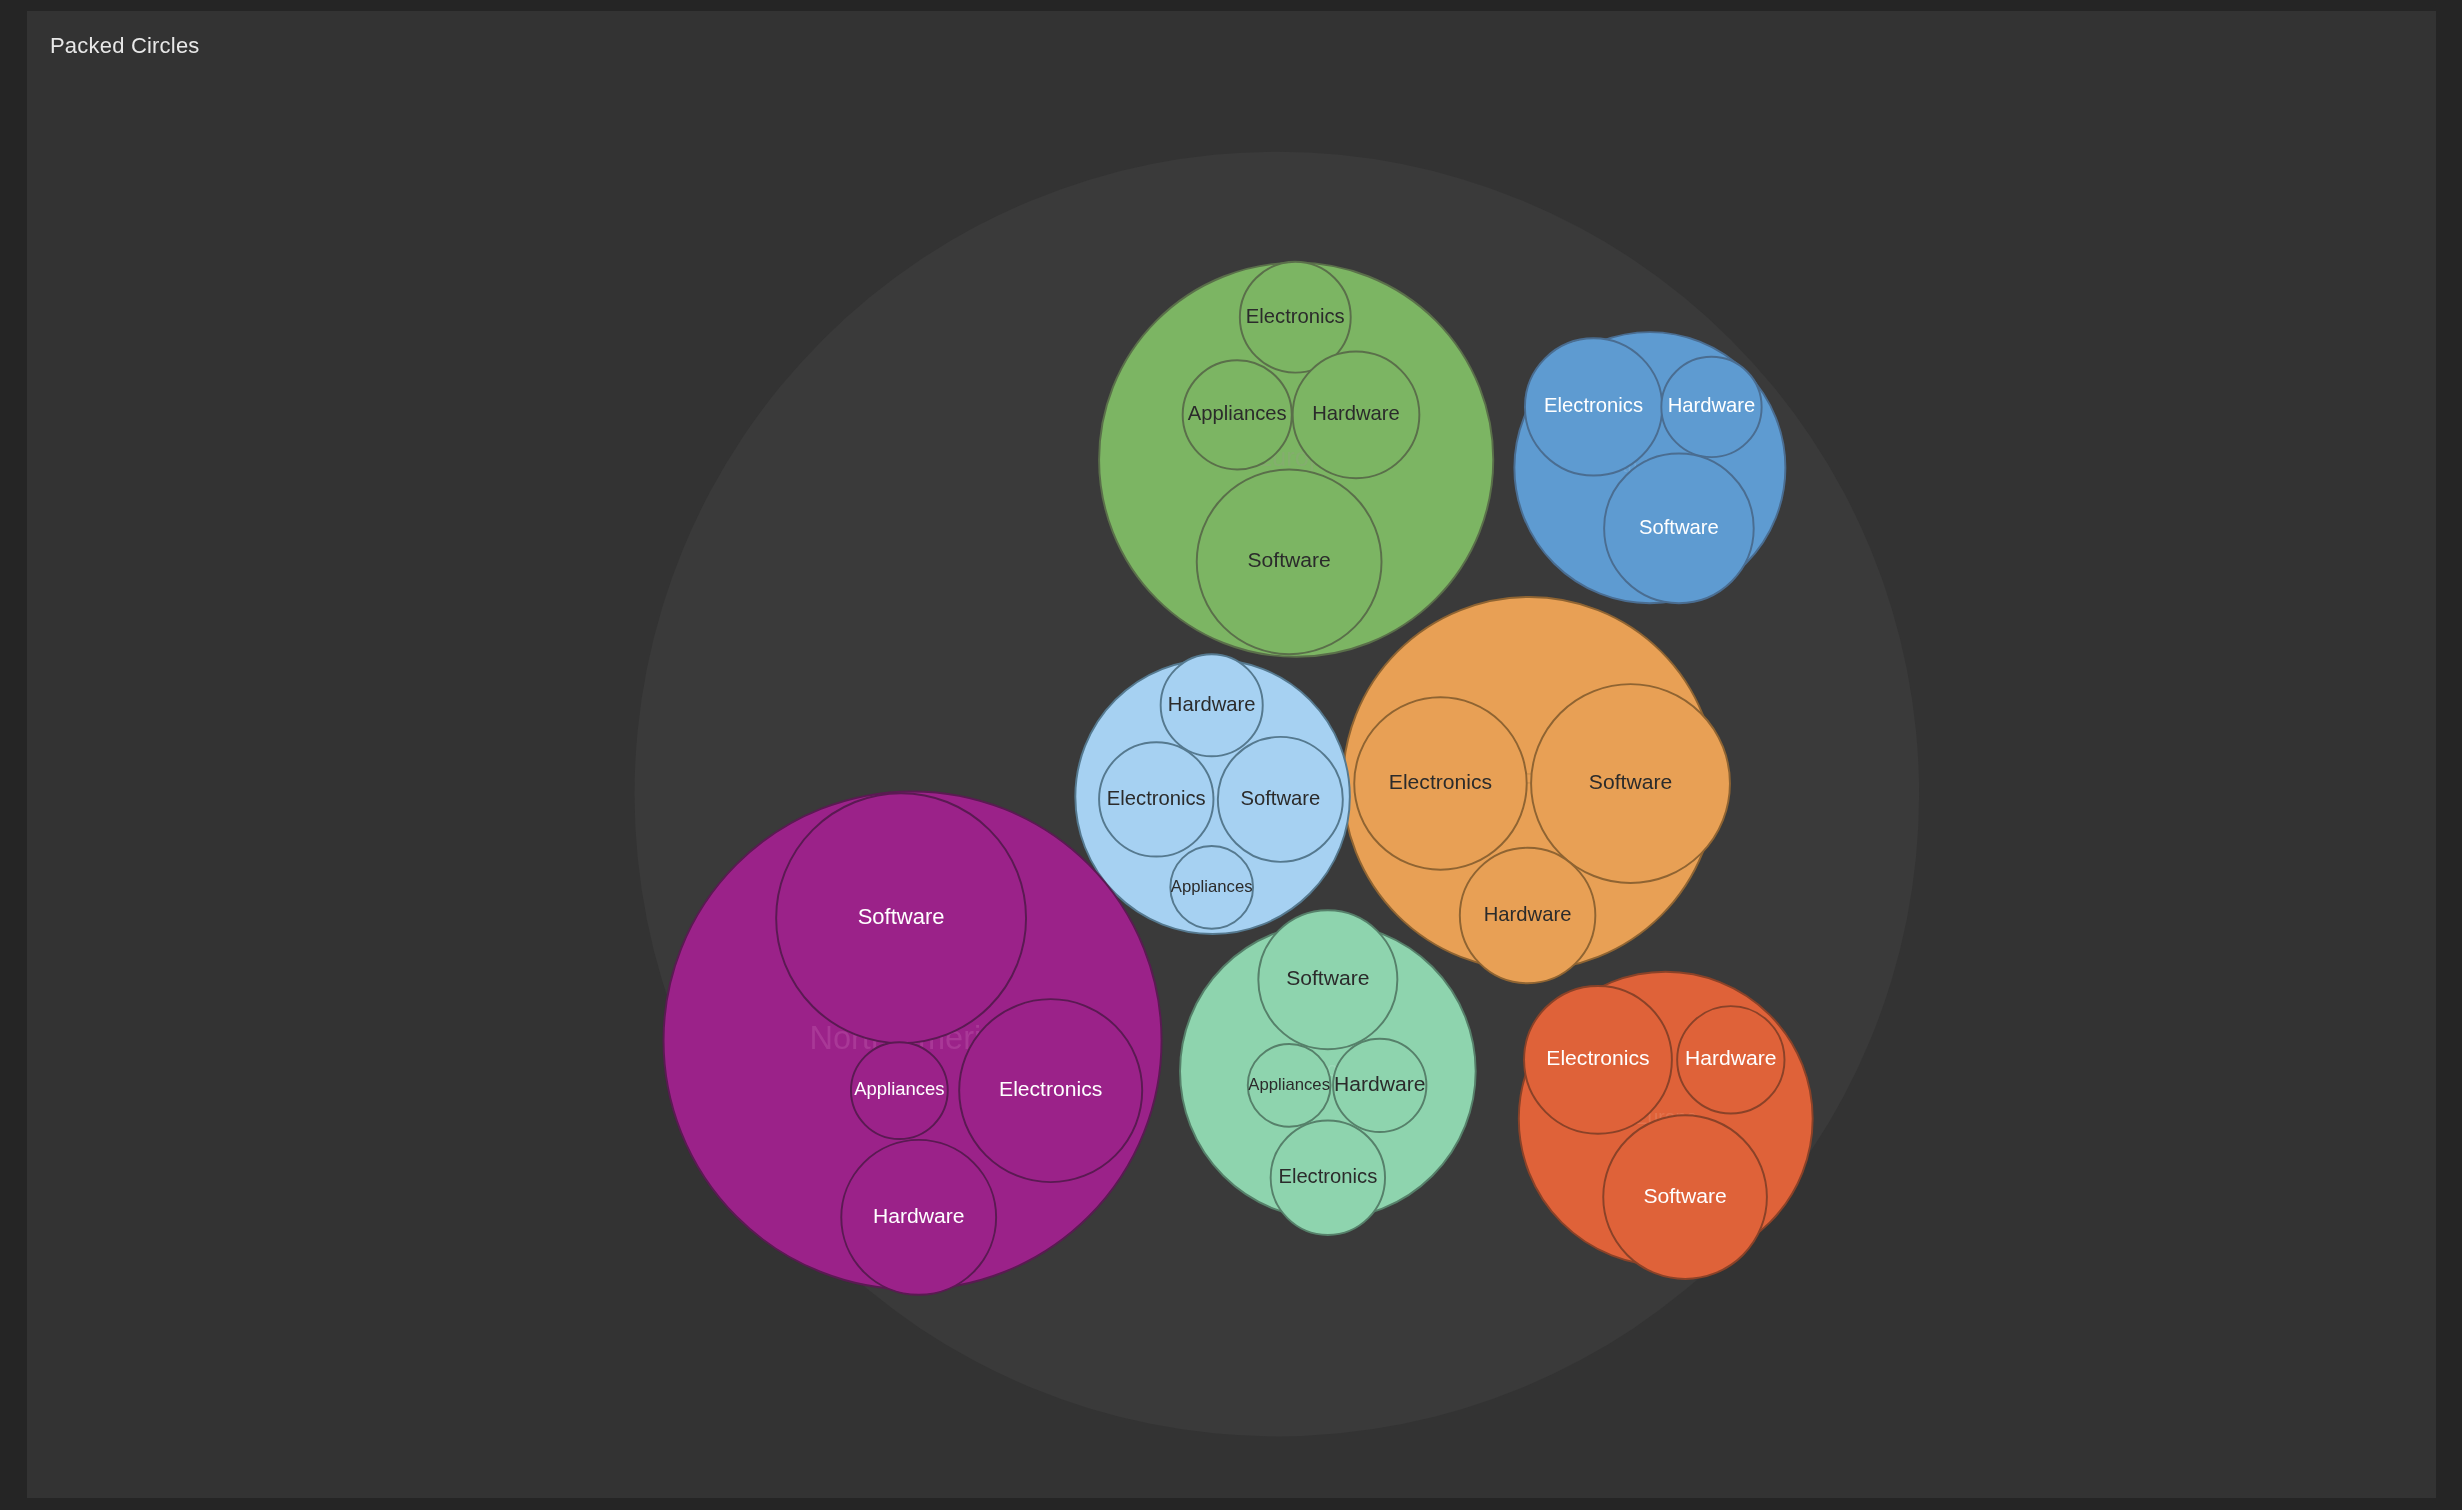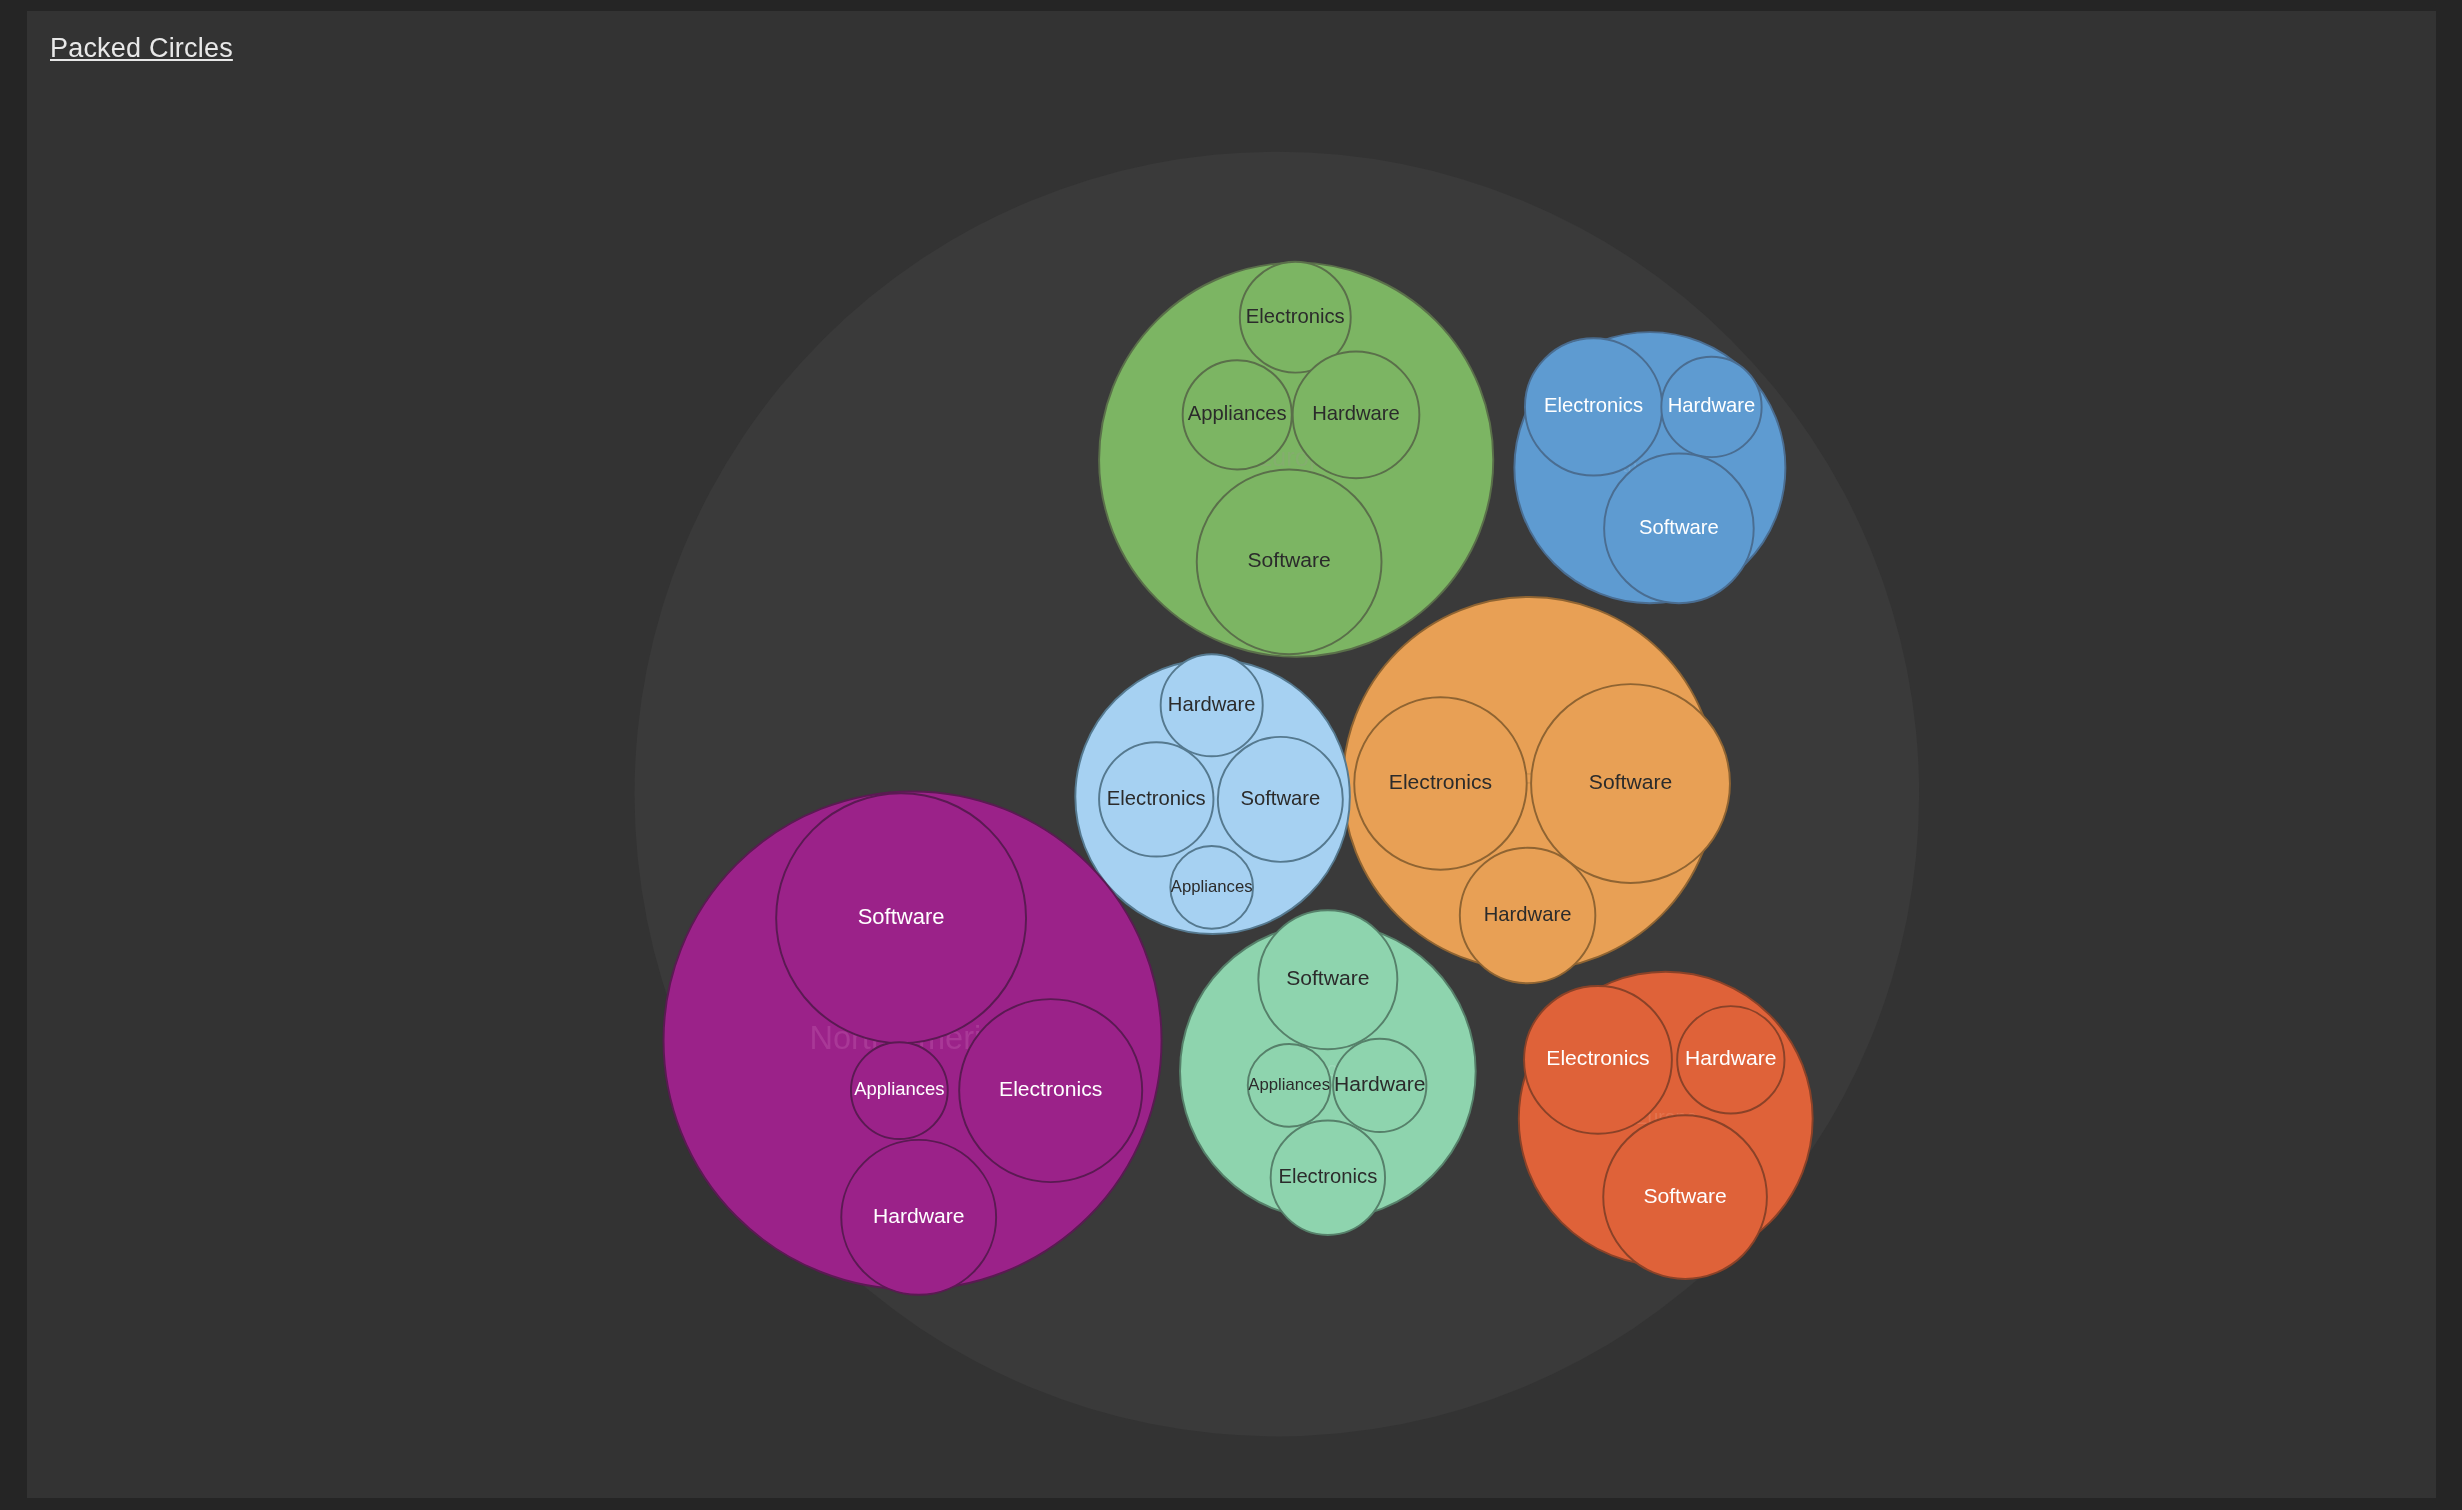--- a/index.html
+++ b/index.html
@@ -26,25 +26,24 @@
     width: 2409px;
     height: 1487px;
     background: #333333;
     box-sizing: border-box;
     overflow: hidden;
   }
   #chart-title {
     position: absolute;
     left: 23px;
     top: 22px;
-    font-size: 27px;
+    font-size: 22px;
     color: #e8e8e8;
     letter-spacing: 0.2px;
     white-space: nowrap;
-    text-decoration: underline;
   }
   #viz-svg {
     position: absolute;
     left: 0;
     top: 0;
     width: 2409px;
     height: 1487px;
     display: block;
   }
   .circle-label {

